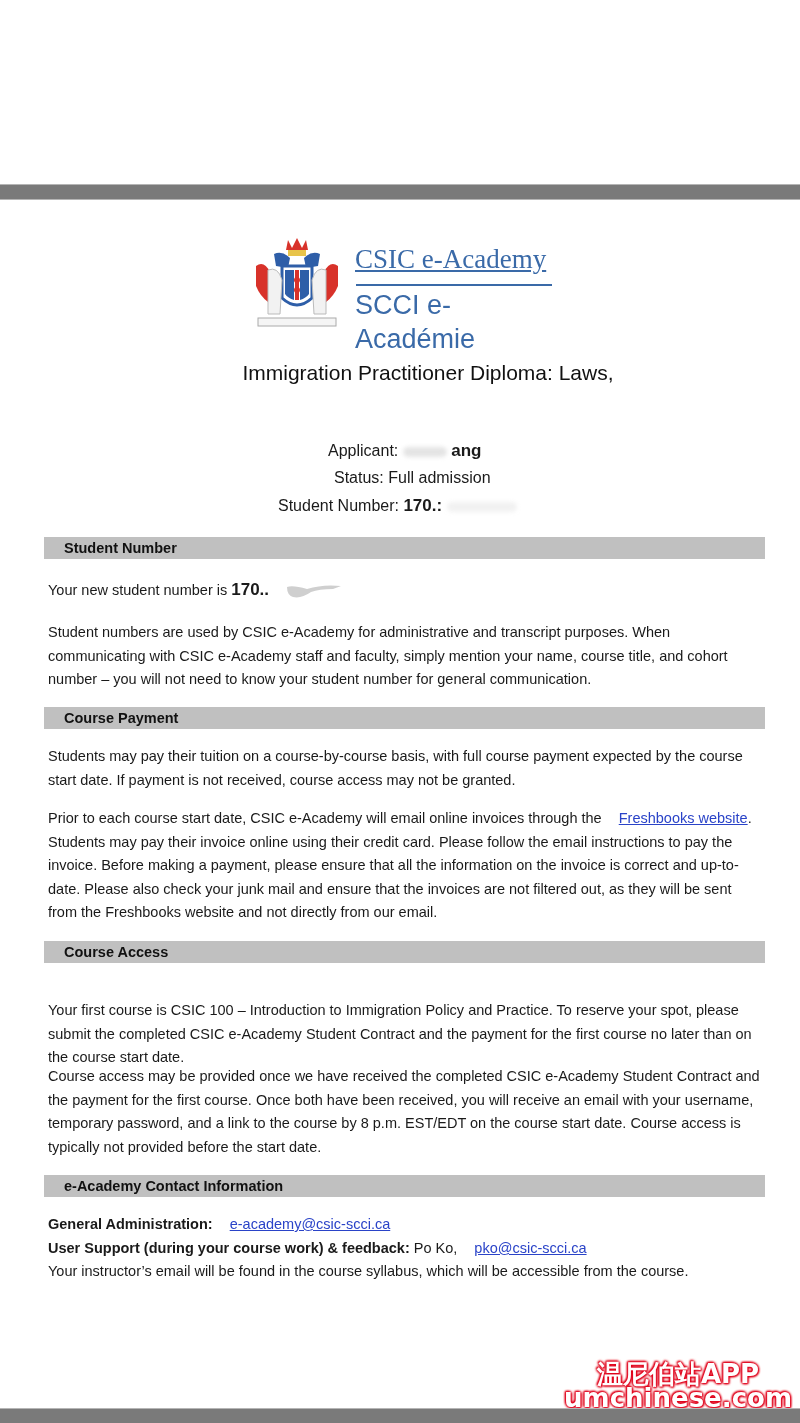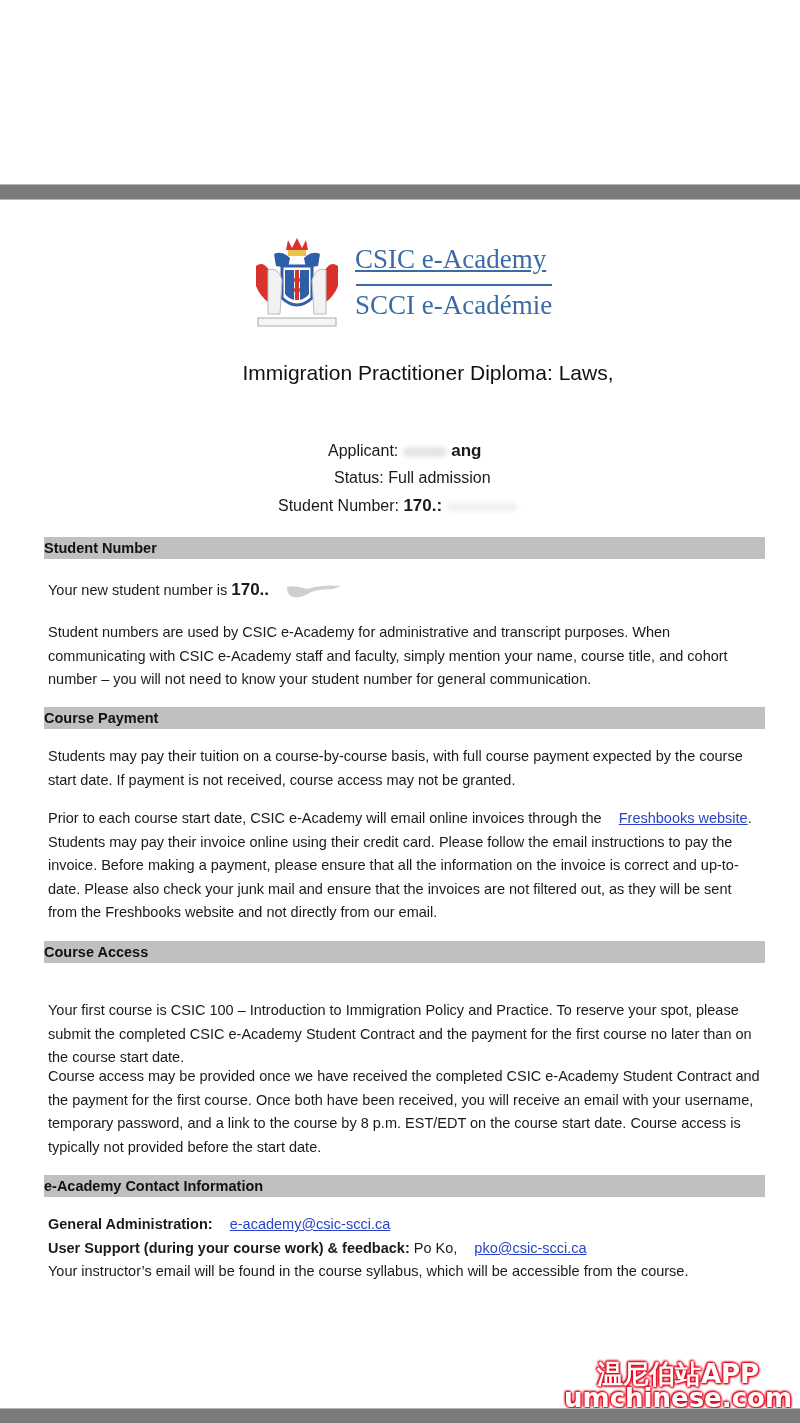--- a/index.html
+++ b/index.html
@@ -8,26 +8,26 @@
     font-family: "Liberation Sans", "DejaVu Sans", sans-serif; color: #1a1a1a;
   }
   .top-bar { position: absolute; left: 0; top: 184px; width: 800px; height: 14px;
     background: #7a7a7a; border-top: 1px solid #b5b5b5; border-bottom: 1px solid #b5b5b5; }
   .bottom-bar { position: absolute; left: 0; top: 1408px; width: 800px; height: 15px; background: #7a7a7a; border-top: 1px solid #b5b5b5; }
   .page { position: absolute; left: 0; top: 200px; width: 800px; }
   .logo { position: absolute; left: 252px; top: 36px; width: 310px; height: 100px; }
   .crest { position: absolute; left: 0; top: 0; width: 90px; height: 96px; }
   .logo-text { position: absolute; left: 103px; top: 6px; font-family: "Liberation Serif", "DejaVu Serif", serif; color: #3a6aa8; font-size: 27px; line-height: 34px; text-decoration: underline; }
   .logo-rule { position: absolute; left: 104px; top: 48px; width: 196px; height: 2px; background: #3a6aa8; }
-  .logo-text2 { position: absolute; left: 103px; top: 52px; font-family: Liberation Serif, serif; color: #3a6aa8; font-size: 27px; line-height: 34px; }
+  .logo-text2 { position: absolute; left: 103px; top: 52px; font-family: Liberation Sans, sans-serif; color: #3a6aa8; font-size: 27px; line-height: 34px; }
   .title { position: absolute; left: 0; width: 800px; top: 158px; text-align: center; font-weight: normal; font-size: 21px; line-height: 30px; color: #111; padding-left: 28px; }
   .meta { position: absolute; font-size: 16px; line-height: 20px; color: #1a1a1a; }
   .meta b { font-size: 17px; }
   .blur { display: inline-block; height: 10px; border-radius: 5px; background: #e4e4e4; vertical-align: middle; filter: blur(2px); }
-  .section-bar { position: absolute; left: 44px; width: 721px; height: 22px; background: #c0c0c0; font-weight: bold; font-size: 14.5px; line-height: 22px; padding-left: 0; box-sizing: border-box; color: #111; }
+  .section-bar { position: absolute; left: 44px; width: 721px; height: 22px; background: #c0c0c0; font-weight: bold; font-size: 14.5px; line-height: 22px; padding-left: 20px; box-sizing: border-box; color: #111; }
   .para { position: absolute; left: 48px; width: 715px; font-size: 14.5px; line-height: 23.5px; color: #1a1a1a; margin: 0; }
   .para a { color: #2a43c8; text-decoration: underline; padding-left: 13px; }
   .para b.num { font-size: 17px; }
   .smudge { display: inline-block; width: 60px; height: 16px; vertical-align: middle; margin-left: 10px; }
   .watermark { position: absolute; right: 8px; top: 1362px; text-align: center; font-family: "DejaVu Sans", sans-serif; font-weight: bold; color: #ffffff; font-size: 26px; line-height: 24px;
     text-shadow: 0 0 3px #e0001a, 0 0 3px #e0001a, 0 0 3px #e0001a, 1px 1px 2px #e0001a, -1px -1px 2px #e0001a; }
 </style>
 </head>
 <body>
 

